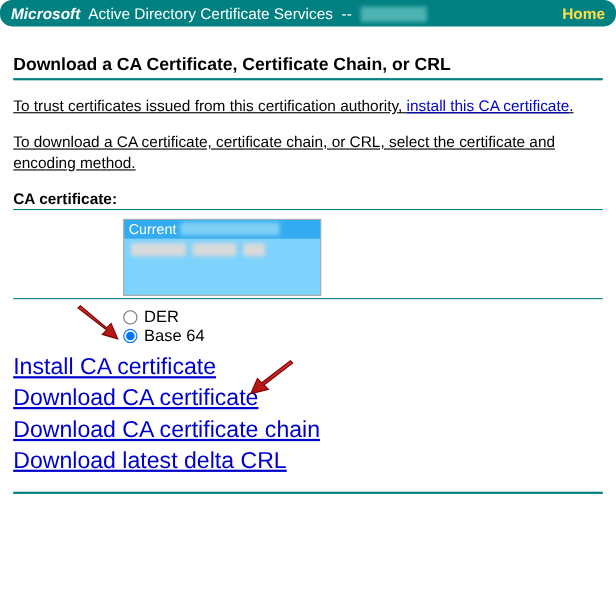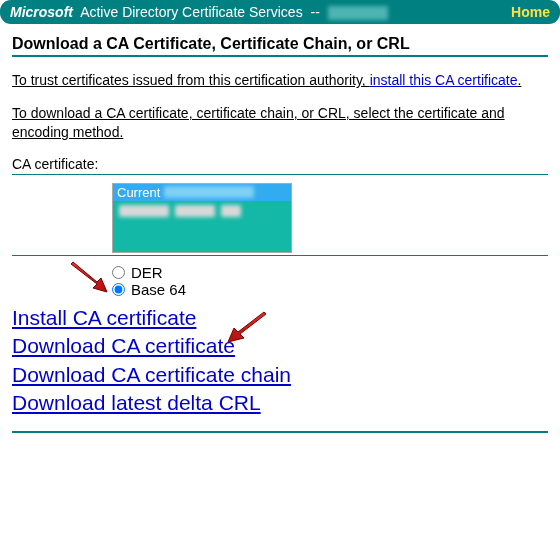--- a/index.html
+++ b/index.html
@@ -32,39 +32,39 @@
     height: 14px;
     background: #4db3b3;
     filter: blur(2px);
     vertical-align: middle;
   }
   .banner .home {
     font-weight: bold;
     color: #fde047;
     text-decoration: none;
   }
-  .content { padding: 3px 12px; }
+  .content { padding: 19px 12px; }
   h1.page-title {
     font-size: 16px;
     font-weight: bold;
     margin: 8px 0 2px 0;
   }
   .rule-teal { border: none; border-top: 2px solid #008080; margin: 2px 0 14px 0; }
   .rule-teal.wide { margin: 6px 0 10px 0; }
   p.intro { margin: 0 0 14px 0; line-height: 1.35; text-decoration: underline; }
   a.link { color: #0000cc; text-decoration: underline; cursor: pointer; }
-  .section-label { font-weight: normal; margin-top: 8px; }
+  .section-label { font-weight: bold; margin-top: 8px; }
   .section-rule { border: none; border-top: 1.5px solid #008080; margin: 2px 0 8px 0; }
   .cert-box-wrap { padding-left: 100px; }
   .cert-box {
     border: 1px solid #aaa;
     width: 180px;
     height: 70px;
     font-size: 13px;
-    background: #14b8a6;
+    background: #7dd3fc;
   }
   .cert-box .selected-row {
     background: #0a84ff;
     background: #1a8cff;
     background: #3399ff;
     background: #0a9ad6;
     background: #1ea1e0;
     background: #33abf0;
     color: #fff;
     padding: 1px 4px;

